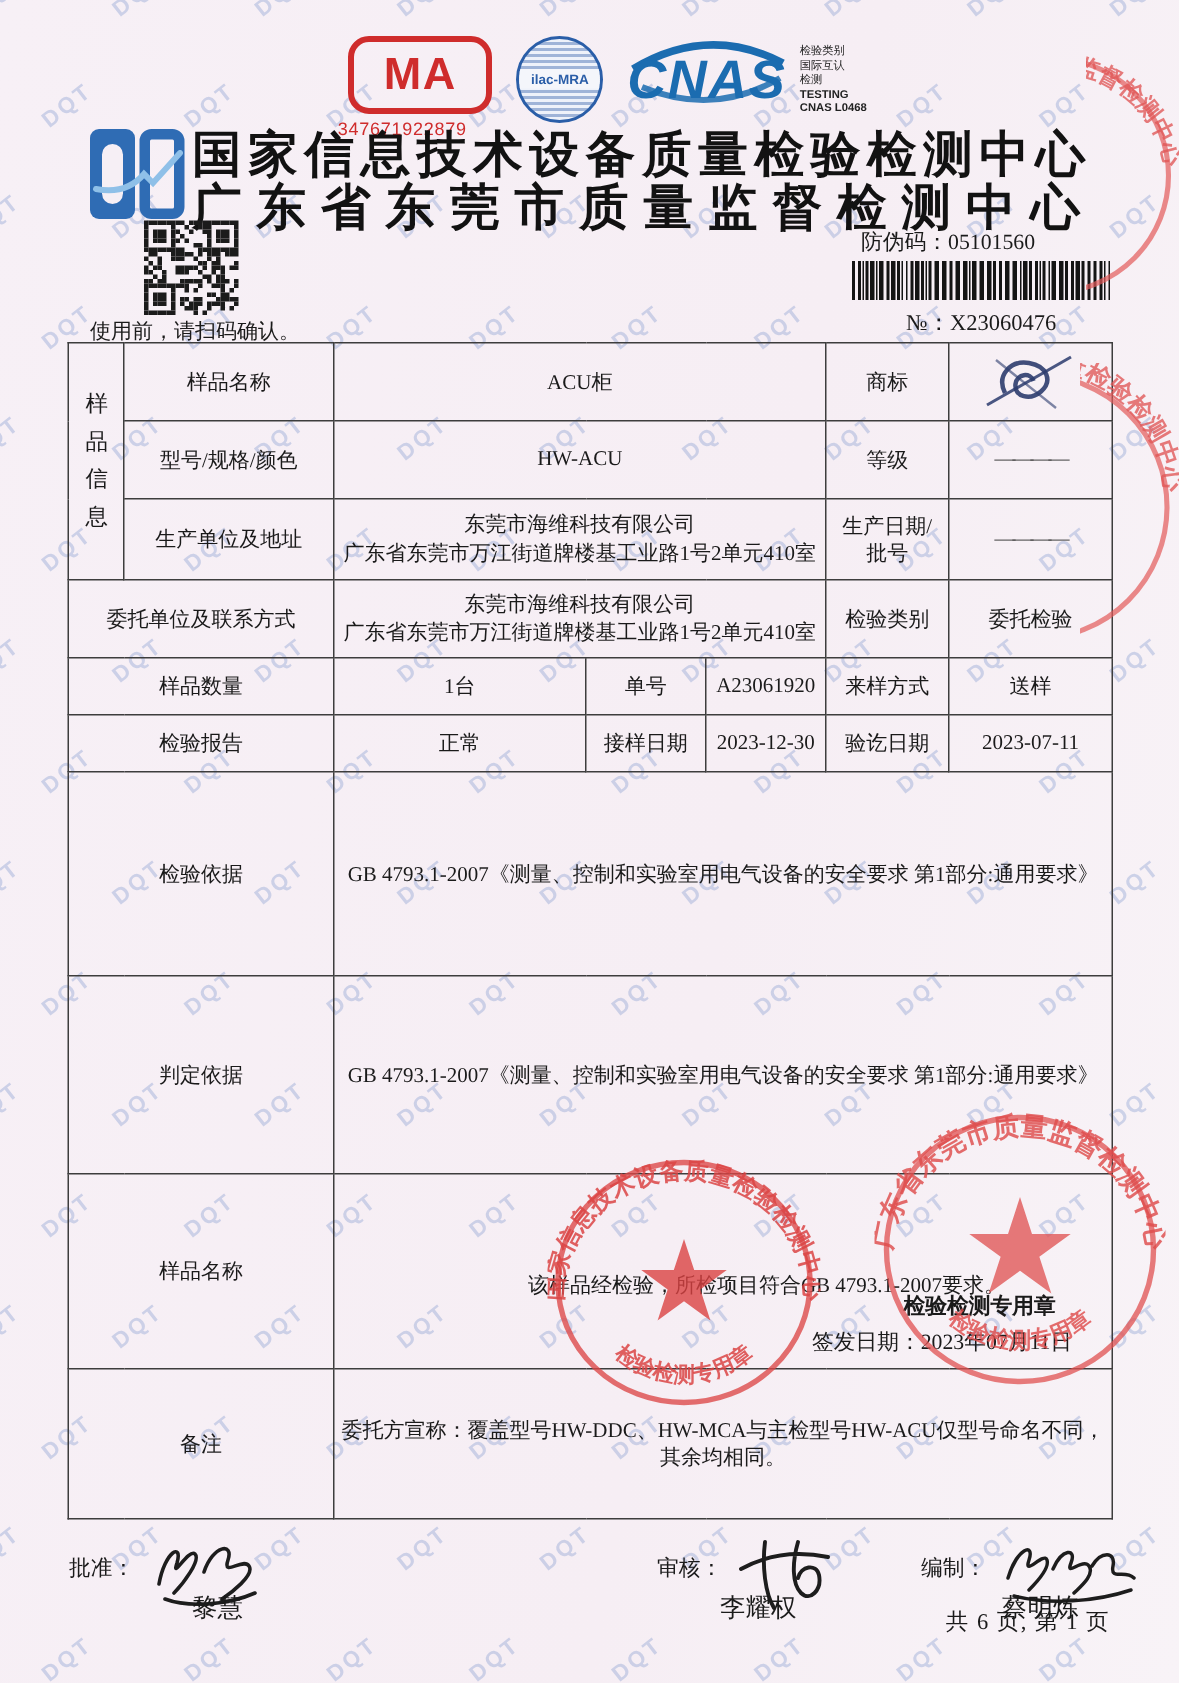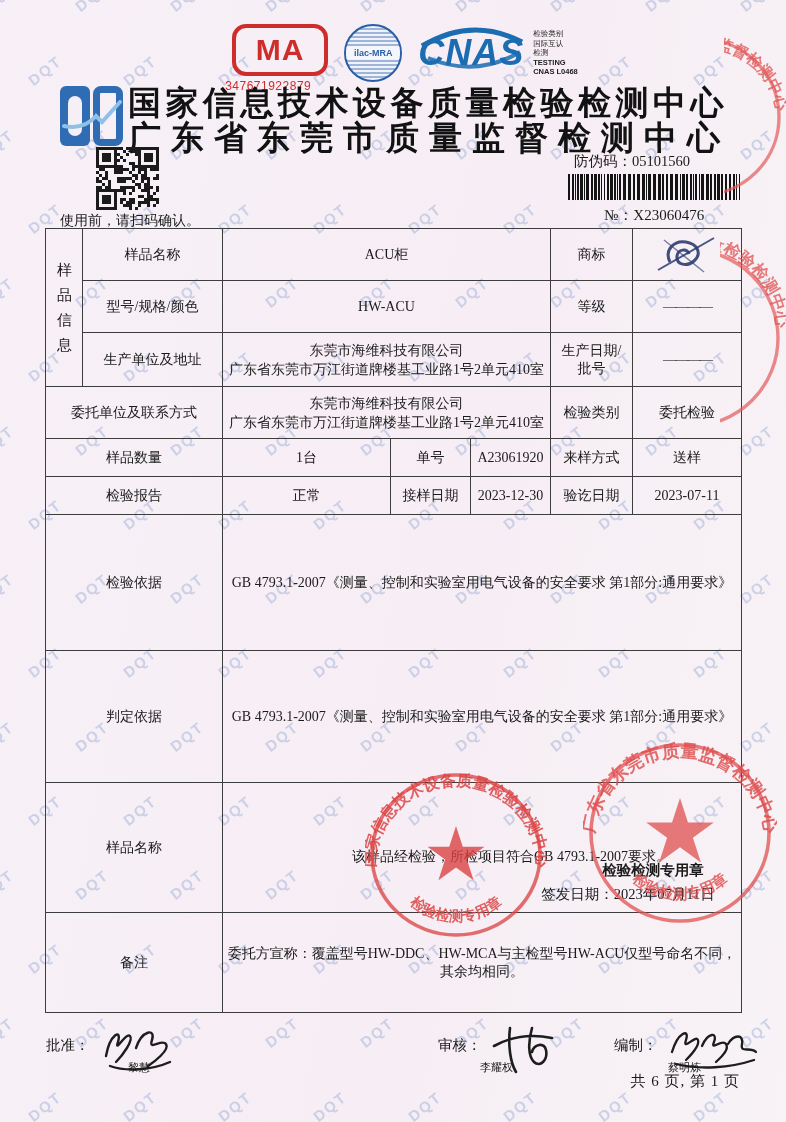--- a/index.html
+++ b/index.html
@@ -65,21 +65,21 @@
   .stamp-layer{position:absolute;inset:0;z-index:4;pointer-events:none;}
   .stamp{position:absolute;}
   .edge-clip{position:absolute;overflow:hidden;}
   .edge-clip svg{position:absolute;}
 
   
   .sig-row{position:absolute;left:0;top:1022px;width:100%;z-index:3;}
   .sig-block{position:absolute;display:flex;align-items:flex-start;}
   .sig-label{font-size:14.5px;padding-top:14px;}
   .sig-svg{margin-left:6px;}
-  .sig-name{position:absolute;font-size:11px;}
+  .sig-name{position:absolute;font-size:17px;}
   .page-info{position:absolute;right:46px;top:1072px;z-index:3;font-size:15px;letter-spacing:1px;}
 
   
   .tm{display:block;margin:0 auto;}
 </style>
 </head>
 <body>
 
 <div class="page">
 

